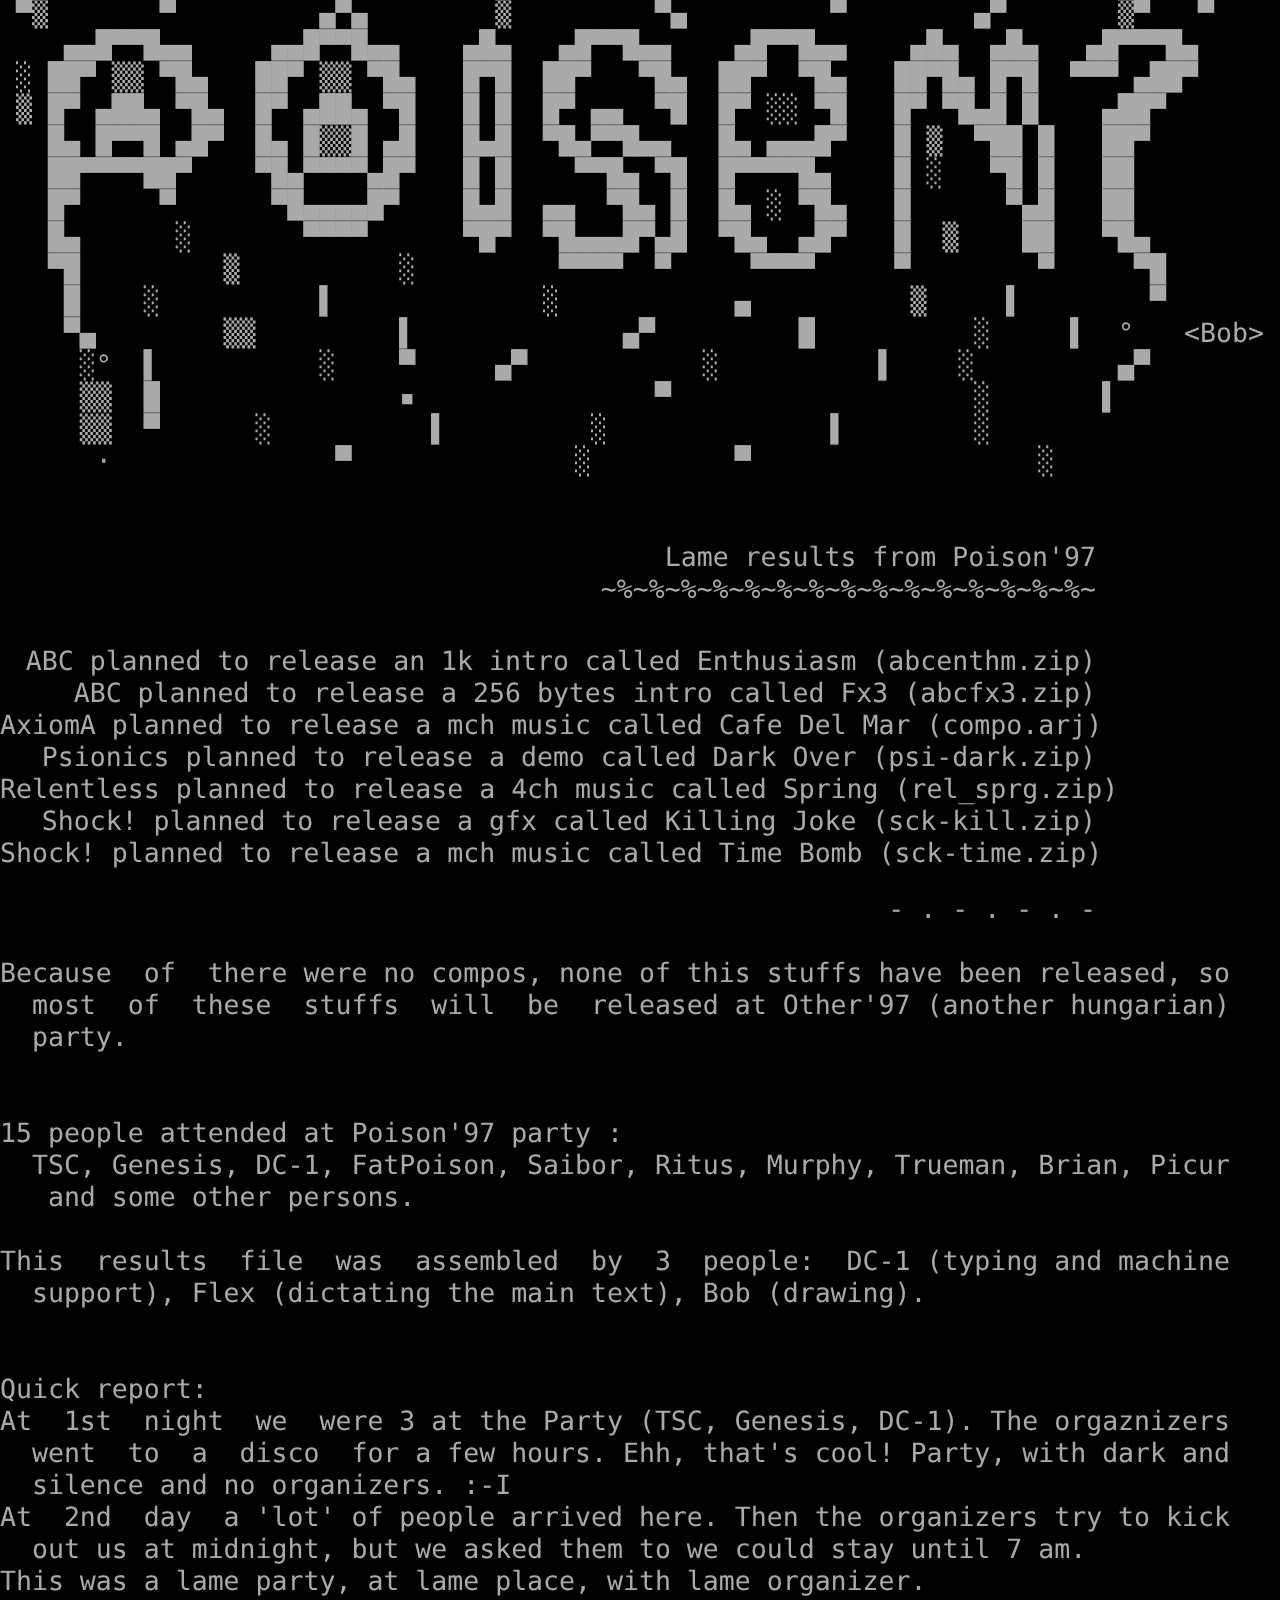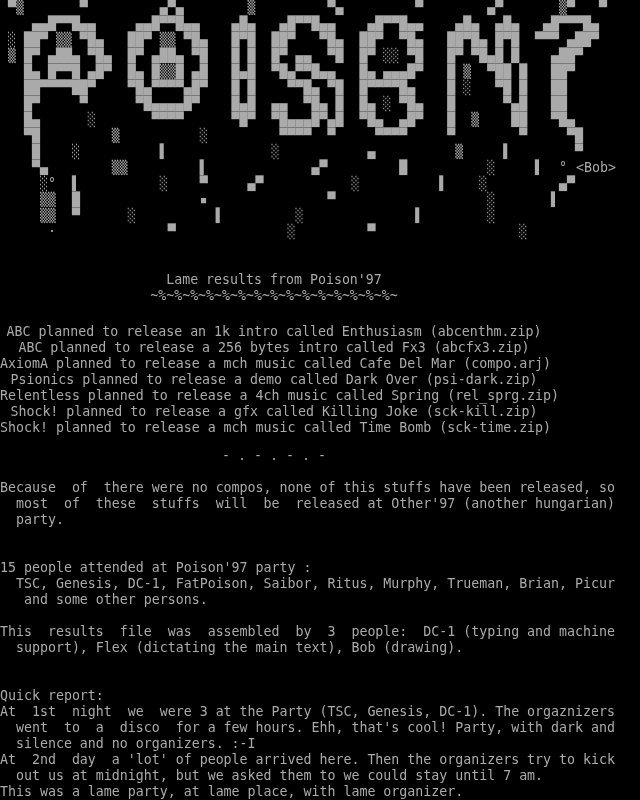--- a/index.html
+++ b/index.html
@@ -25,27 +25,27 @@
     letter-spacing: 0;
   }
   .logo-art {
     position: absolute;
     top: 0;
     left: 0;
   }
   .artist-tag {
     position: absolute;
     top: 160px;
-    left: 576px;
+    left: 592px;
   }
   .centered {
     position: absolute;
     left: 0;
     width: 548px;
-    text-align: center;
+    text-align: right;
   }
   .header-title    { top: 272px; }
   .header-underline{ top: 288px; }
   .results-list    { top: 324px; }
   .separator-line  { top: 448px; }
   .body-text {
     position: absolute;
     top: 480px;
     left: 0;
   }

